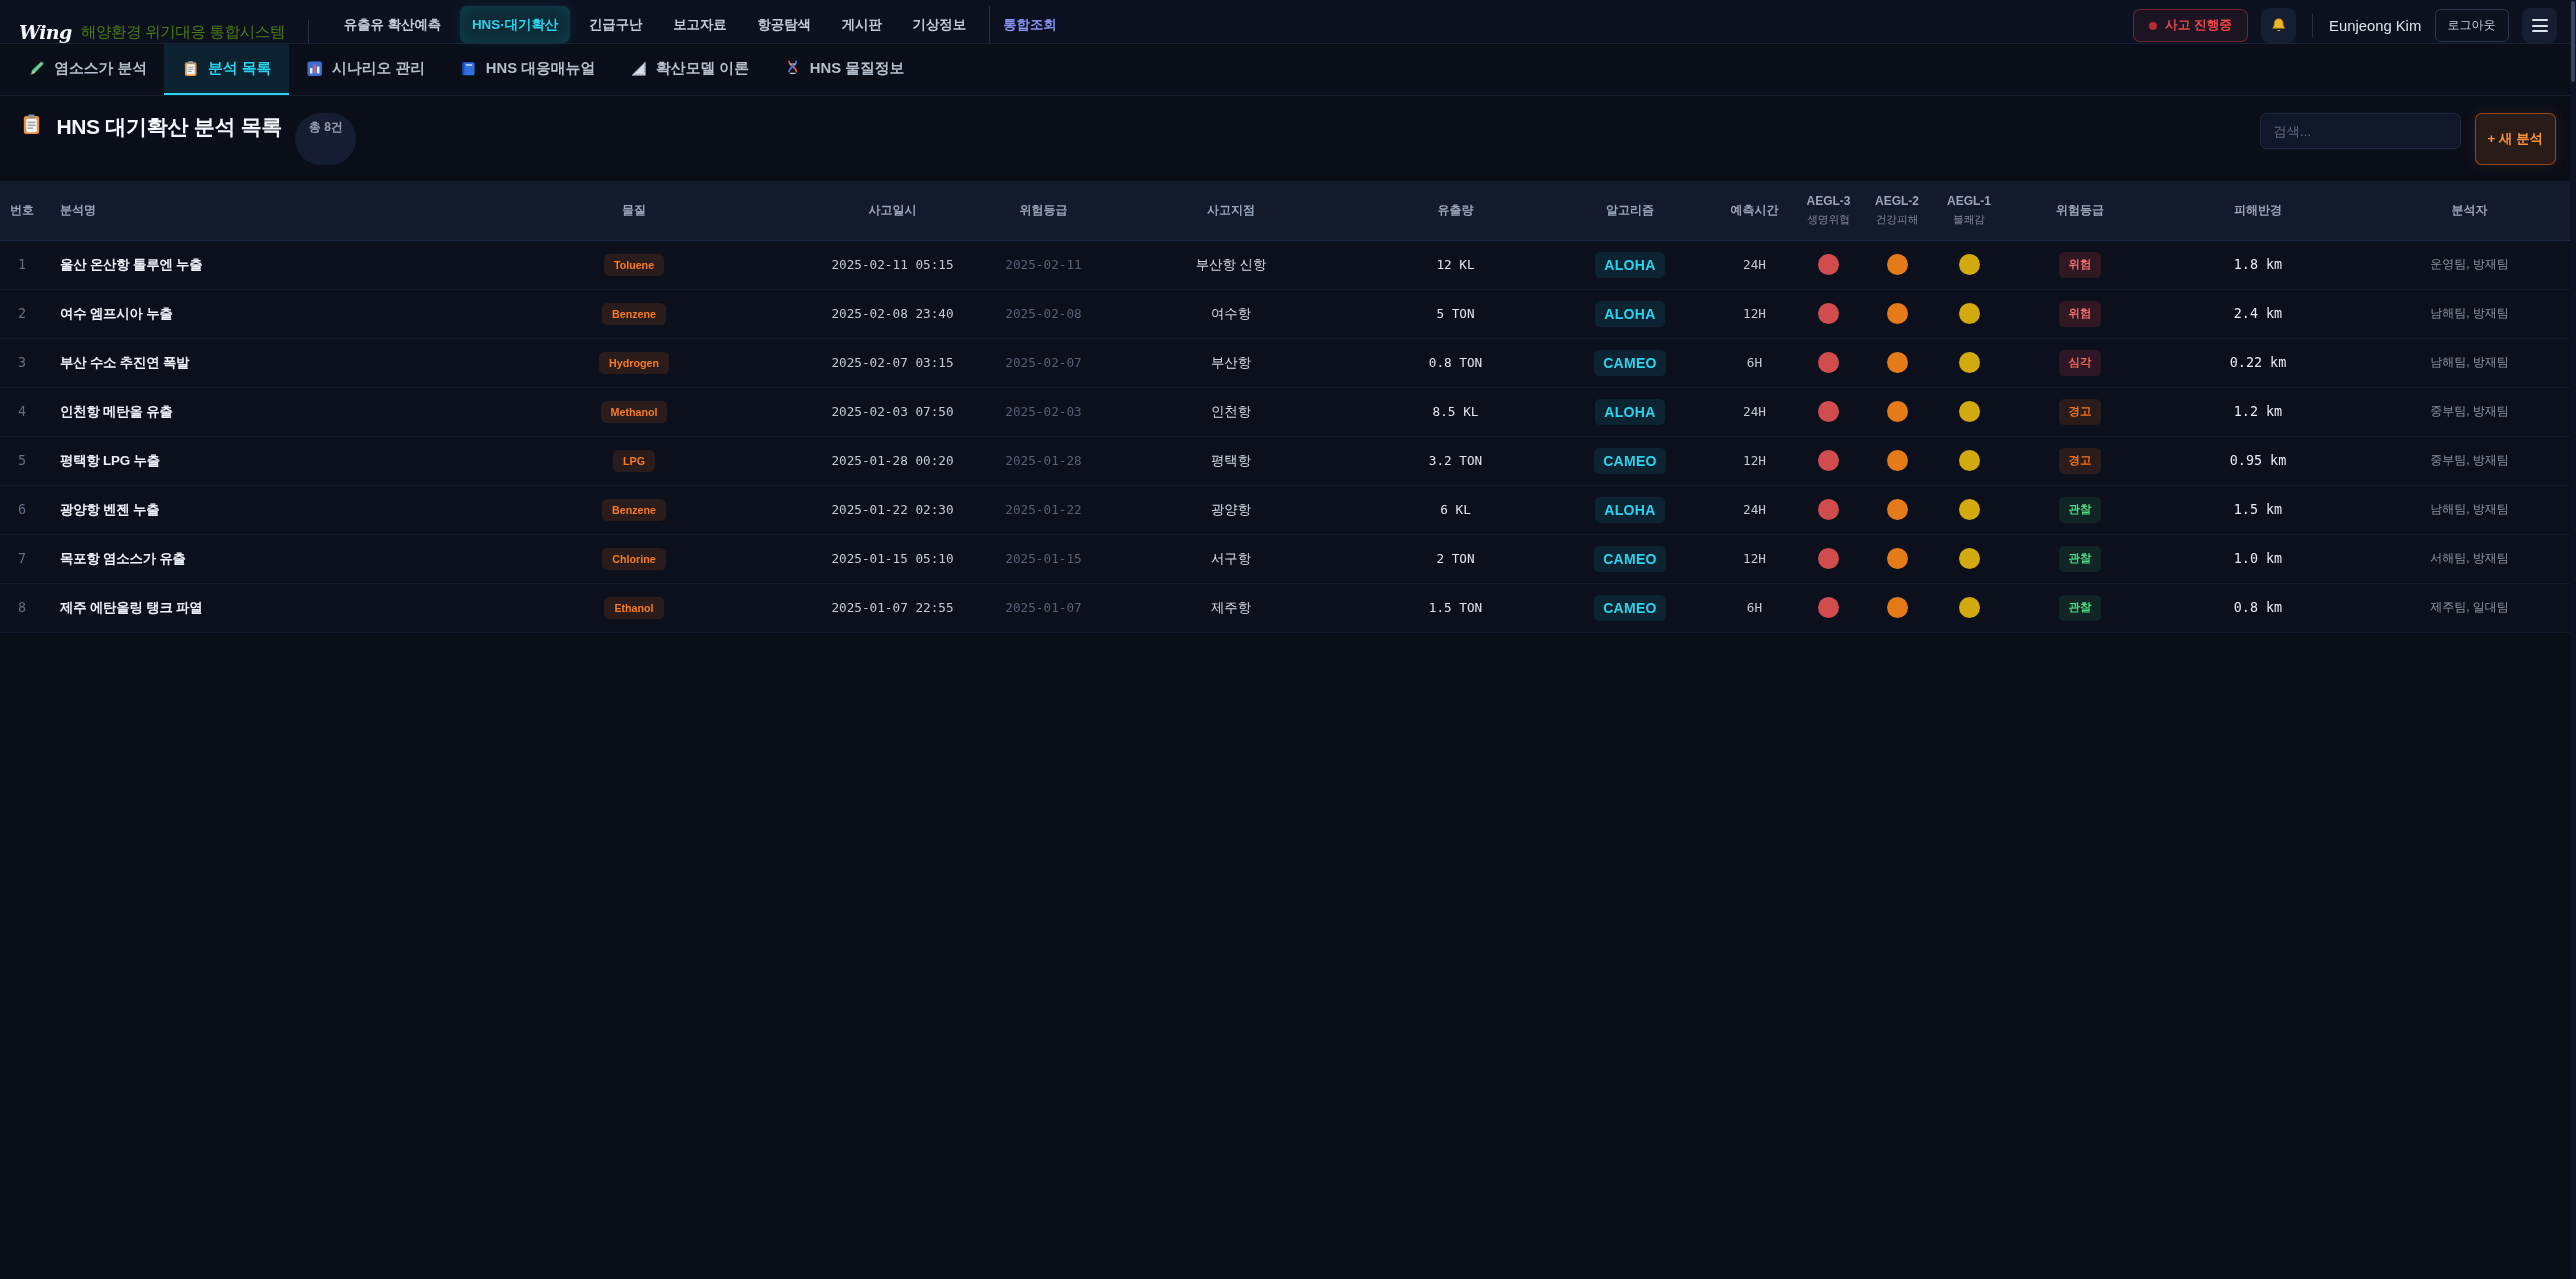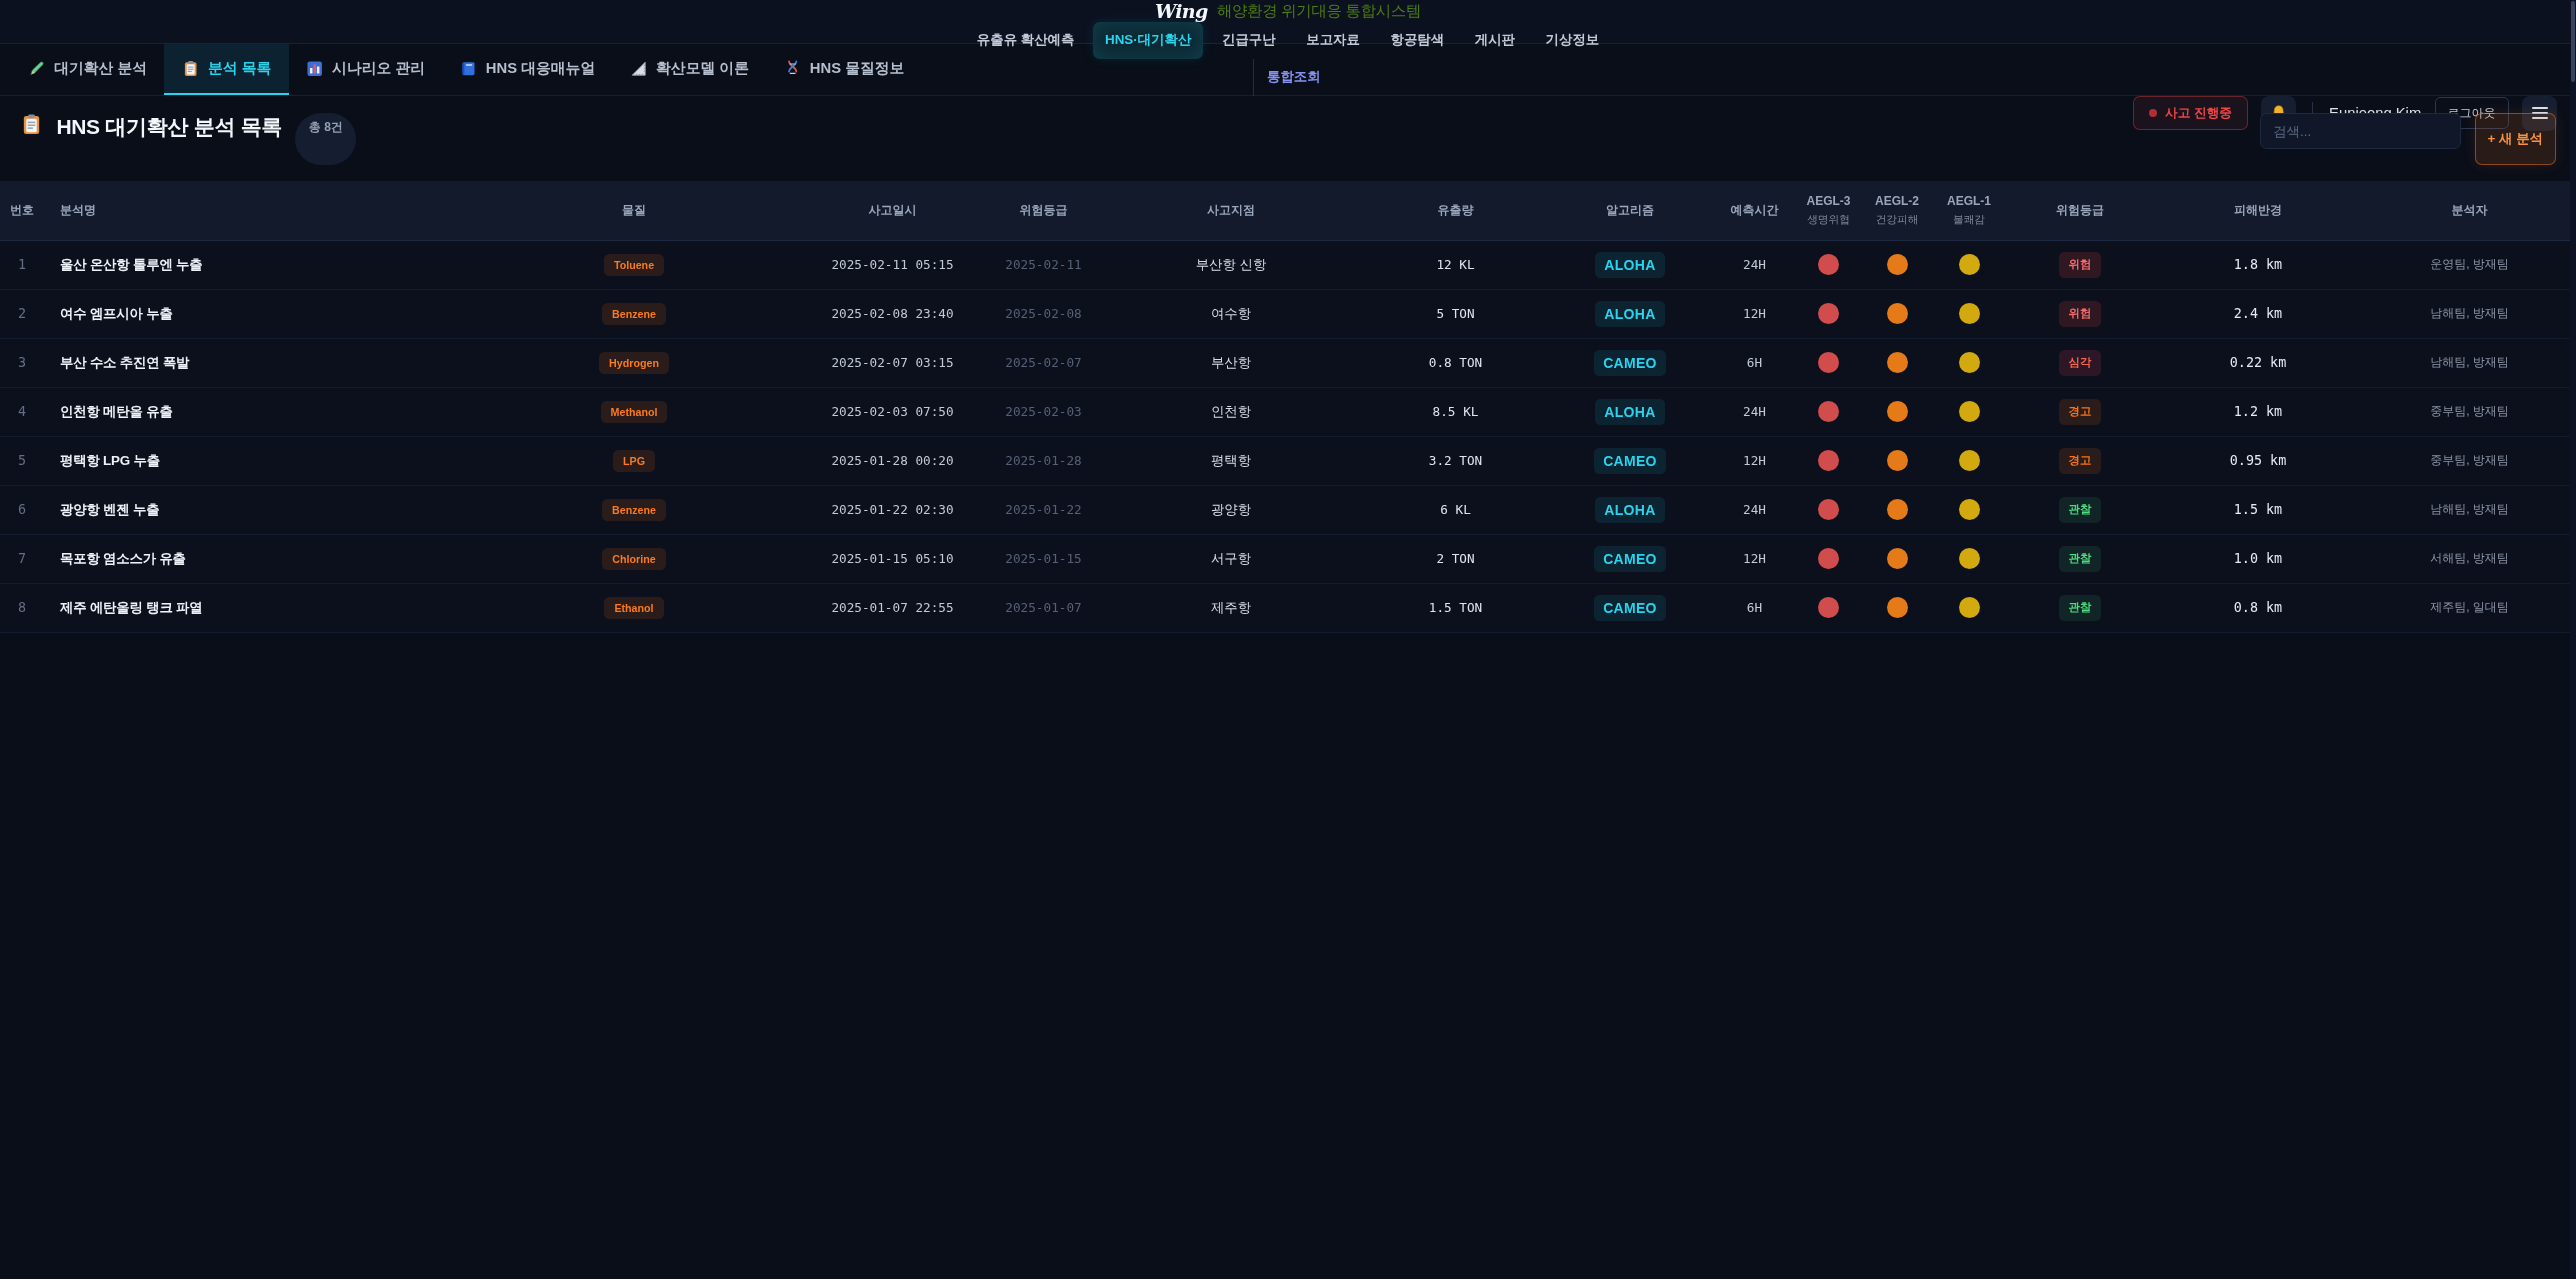--- a/index.html
+++ b/index.html
@@ -1,22 +1,22 @@
 <!DOCTYPE html>
 <html style="--accent-cyan: #2bd4ee; --accent-orange: #fb923c; --accent-indigo: #8691f2; --alert-red: #ef4444; --aegl3: #d14c4c; --aegl2: #e47a18; --aegl1: #d2a90f; --risk-danger: #f36c6c; --risk-severe: #f4654e; --risk-warning: #f97316; --risk-observe: #4ade80;font-size:10.7px"><head>
 <meta charset="utf-8">
 <style>
   * { margin:0; padding:0; box-sizing:border-box; }
   html,body { background:#070b14; }
   body { font-family:"Liberation Sans","DejaVu Sans",sans-serif; color:#e5eaf2; }
   .app { position:relative; width:2576px; height:1279px; background:#0a0e19; overflow:hidden; }
 
   
-  .navbar { display:flex; align-items:center; height:44px; padding:0 19px;
-    background:#0c1120; border-bottom:0.7px solid #1a2335;flex-direction:column; }
+  .navbar { display:flex; align-items:flex-end; height:44px; padding:0 19px;
+    background:#0c1120; border-bottom:0.7px solid #1a2335; }
   .logo { display:flex; align-items:center; gap:9.4px; }
   .logo-mark { font-family:"DejaVu Serif",serif; font-style:italic; font-weight:700;
     font-size:19px; color:#f5f8fd; letter-spacing:-0.7px; }
   .logo-title { font-size:15.4px; font-weight:400; color:#4d7c0f; letter-spacing:-0.3px; }
   .v-div { width:0.7px; height:23px; background:#273246; margin:0 23px; }
   .nav-menu { display:flex; align-items:center; gap:6.7px; }
   .nav-item { background:none; border:none; color:#c3cbd9; font-family:inherit;
     font-size:13.4px; font-weight:600; padding:9.4px 12px; border-radius:6.7px; cursor:pointer; white-space:nowrap; }
   .nav-item.active { color:var(--accent-cyan); background:#0d2a35;
     box-shadow:0 0 17.4px rgba(34,211,238,.14) inset, 0 0 12px rgba(34,211,238,.10); }
@@ -176,21 +176,21 @@
           </span>
       </button>
     </div>
   </header>
 
   <nav class="tabbar">
       <button class="tab">
     <svg width="17.4" height="17.4" class="tab-icon" viewBox="0 0 26 26">
           <use href="#i-pen"></use>
         </svg>
-    <span>대기확산 분석</span>
+    <span>염소스가 분석</span>
   </button>
       <button class="tab active">
     <svg width="17.4" height="17.4" class="tab-icon" viewBox="0 0 26 26">
           <use href="#i-clipboard"></use>
         </svg>
     <span>분석 목록</span>
   </button>
       <button class="tab">
     <svg width="17.4" height="17.4" class="tab-icon" viewBox="0 0 26 26">
           <use href="#i-chart"></use>

